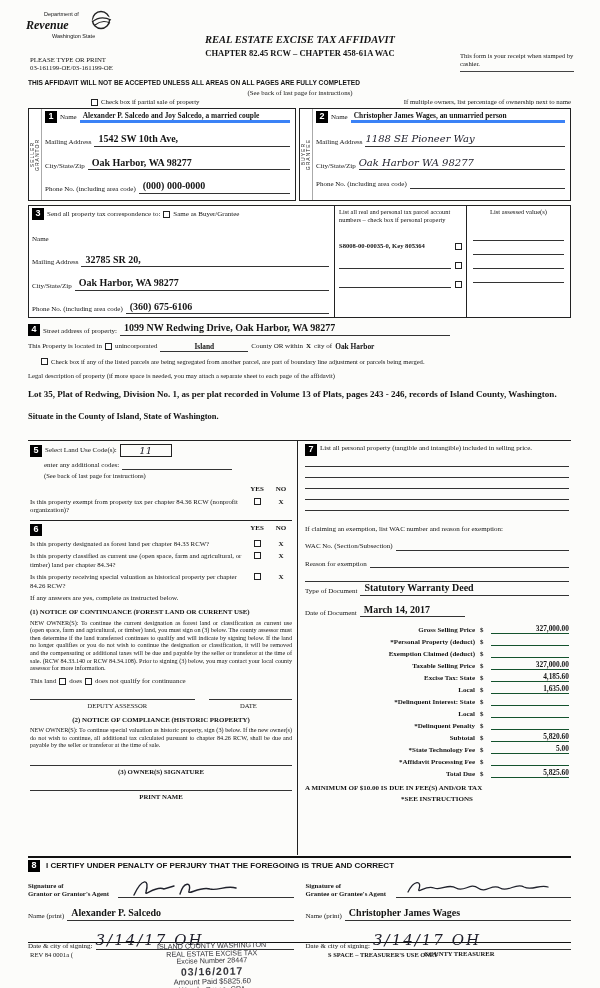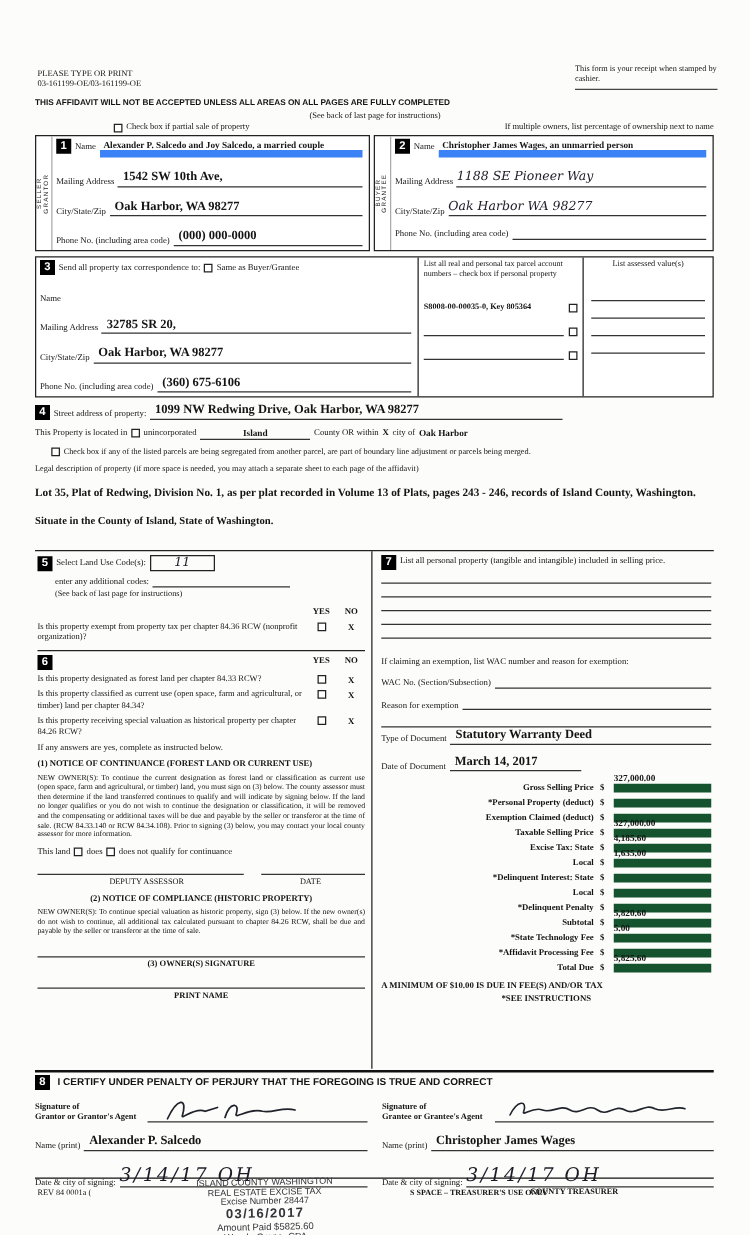--- a/index.html
+++ b/index.html
@@ -38,21 +38,21 @@
   .receipt { left:460px; top:52px; width:114px; font-size:6.6px; padding-bottom:3px; border-bottom:1px solid #444; }
   .warning { left:28px; top:79px; font-size:6.6px; font-weight:bold; font-family:"Liberation Sans",sans-serif; }
   .seeback { left:0; top:89px; width:600px; text-align:center; font-size:6.8px; }
   .partialrow { left:28px; top:98px; width:543px; display:flex; align-items:center; gap:3px; font-size:6.8px; }
   
   .pwrap { left:28px; top:108px; width:543px; height:93px; display:flex; gap:3px; }
   .pbox { border:1px solid #222; display:flex; overflow:hidden; background:#fff; }
   .pbox.seller { width:268px; } .pbox.buyer { flex:1; }
   .pside { width:13px; border-right:1px solid #aaa; display:flex; align-items:center; justify-content:center; }
   .pbody { flex:1; display:flex; flex-direction:column; padding:2px 5px 3px 3px; }
-  .pname { flex:1; border-bottom:6px solid #3b82f6; font-weight:bold; font-size:7.4px; padding-left:3px; }
+  .pname { flex:1; border-bottom:3px solid #3b82f6; font-weight:bold; font-size:7.4px; padding-left:3px; }
   .fieldrow { display:flex; align-items:flex-end; gap:3px; margin-top:10px; }
   .val { font-weight:bold; font-size:10px; padding-left:4px; }
   .hand.addr { font-size:10px; font-weight:normal; }
   
   .s3 { left:28px; top:205px; width:543px; height:113px; border:1px solid #222; display:flex; background:#fff; }
   .s3l { width:306px; border-right:1px solid #222; padding:2px 5px 3px 3px; display:flex; flex-direction:column; }
   .s3m { width:132px; border-right:1px solid #222; padding:2px 4px; display:flex; flex-direction:column; }
   .s3r { flex:1; padding:2px 6px; display:flex; flex-direction:column; }
   .s3name { flex:1; font-weight:bold; font-size:7.2px; padding:3px 0 0 12px; }
   .s3mh { font-size:6.4px; }
@@ -76,21 +76,21 @@
   .s6 { border-top:1px solid #222; margin-top:5px; padding-top:2px; }
   .notice-t { font-weight:bold; font-size:6.9px; margin-top:5px; }
   .notice-p { font-size:6.2px; text-align:justify; margin-top:2px; line-height:1.22; }
   .siglbls { display:flex; margin-top:2px; font-size:6.6px; font-weight:normal; }
   .lineflex { display:flex; gap:14px; margin-top:14px; }
   .lineflex .fill { min-height:1px; }
   .blank5 { border-bottom:1px solid #333; height:11px; }
   .feerow { display:flex; align-items:flex-end; height:12px; }
   .feelabel { width:170px; text-align:right; font-weight:bold; font-size:7px; }
   .dollar { width:16px; padding-left:5px; font-weight:bold; }
-  .feeval { flex:1; border-bottom:7px solid #14532d; text-align:left; font-weight:bold; font-size:7.4px; }
+  .feeval { flex:1; border-bottom:1px solid #14532d; text-align:right; font-weight:bold; font-size:7.4px; }
   
   .s8 { left:28px; top:856px; width:543px; height:87px; border-top:2px solid #111; border-bottom:1px solid #111; padding-top:2px; }
   .s8hdr { display:flex; align-items:center; gap:6px; font-weight:bold; font-size:8px; font-family:"Liberation Sans",sans-serif; }
   .s8cols { display:flex; gap:12px; margin-top:6px; }
   .s8col { flex:1; }
   .sigrow { display:flex; align-items:flex-end; gap:4px; }
   .siglabel { width:86px; font-weight:bold; font-size:6.8px; line-height:1.2; }
   .sigline { flex:1; border-bottom:1px solid #333; position:relative; height:20px; }
   .sigline svg { position:absolute; left:8px; bottom:-1px; }
   .hand.date { font-size:15px; font-weight:normal; letter-spacing:2px; }
@@ -100,21 +100,36 @@
            color:#34343a; font-family:"Liberation Sans",sans-serif; transform:rotate(-1.2deg); line-height:1.05; }
   .stamp .sl { font-size:7.2px; }
   .stamp .sd { font-size:10.5px; font-weight:bold; letter-spacing:1px; margin:1px 0; }
   .stamp .sa { font-size:7.6px; }
 </style>
 </head>
 <body>
 
 <div class="page">
 
-
+  <div class="abs logo">
+    <svg width="22" height="22" viewBox="0 0 22 22">
+      <circle cx="11" cy="11" r="8.5" fill="none" stroke="#222" stroke-width="1.4"></circle>
+      <path d="M3 12 C 8 6, 15 6, 20 10" fill="none" stroke="#fcfcfa" stroke-width="2.4"></path>
+      <path d="M2 13 C 8 8, 15 8, 21 11" fill="none" stroke="#222" stroke-width="1.1"></path>
+      <path d="M5 16 C 10 12, 16 12, 20 14" fill="none" stroke="#222" stroke-width="1.1"></path>
+    </svg>
+    <div class="dept sans">Department of</div>
+    <div class="rev">Revenue</div>
+    <div class="state sans">Washington State</div>
+  </div>
+
+  <div class="abs titleblk">
+    <div class="title">REAL ESTATE EXCISE TAX AFFIDAVIT</div>
+    <div class="subtitle">CHAPTER 82.45 RCW – CHAPTER 458-61A WAC</div>
+  </div>
 
   <div class="abs please">
     <div>PLEASE TYPE OR PRINT</div>
     <div>03-161199-OE/03-161199-OE</div>
   </div>
 
   <div class="abs receipt">This form is your receipt when stamped by cashier.</div>
 
   <div class="abs warning">THIS AFFIDAVIT WILL NOT BE ACCEPTED UNLESS ALL AREAS ON ALL PAGES ARE FULLY COMPLETED</div>
   <div class="abs seeback">(See back of last page for instructions)</div>

